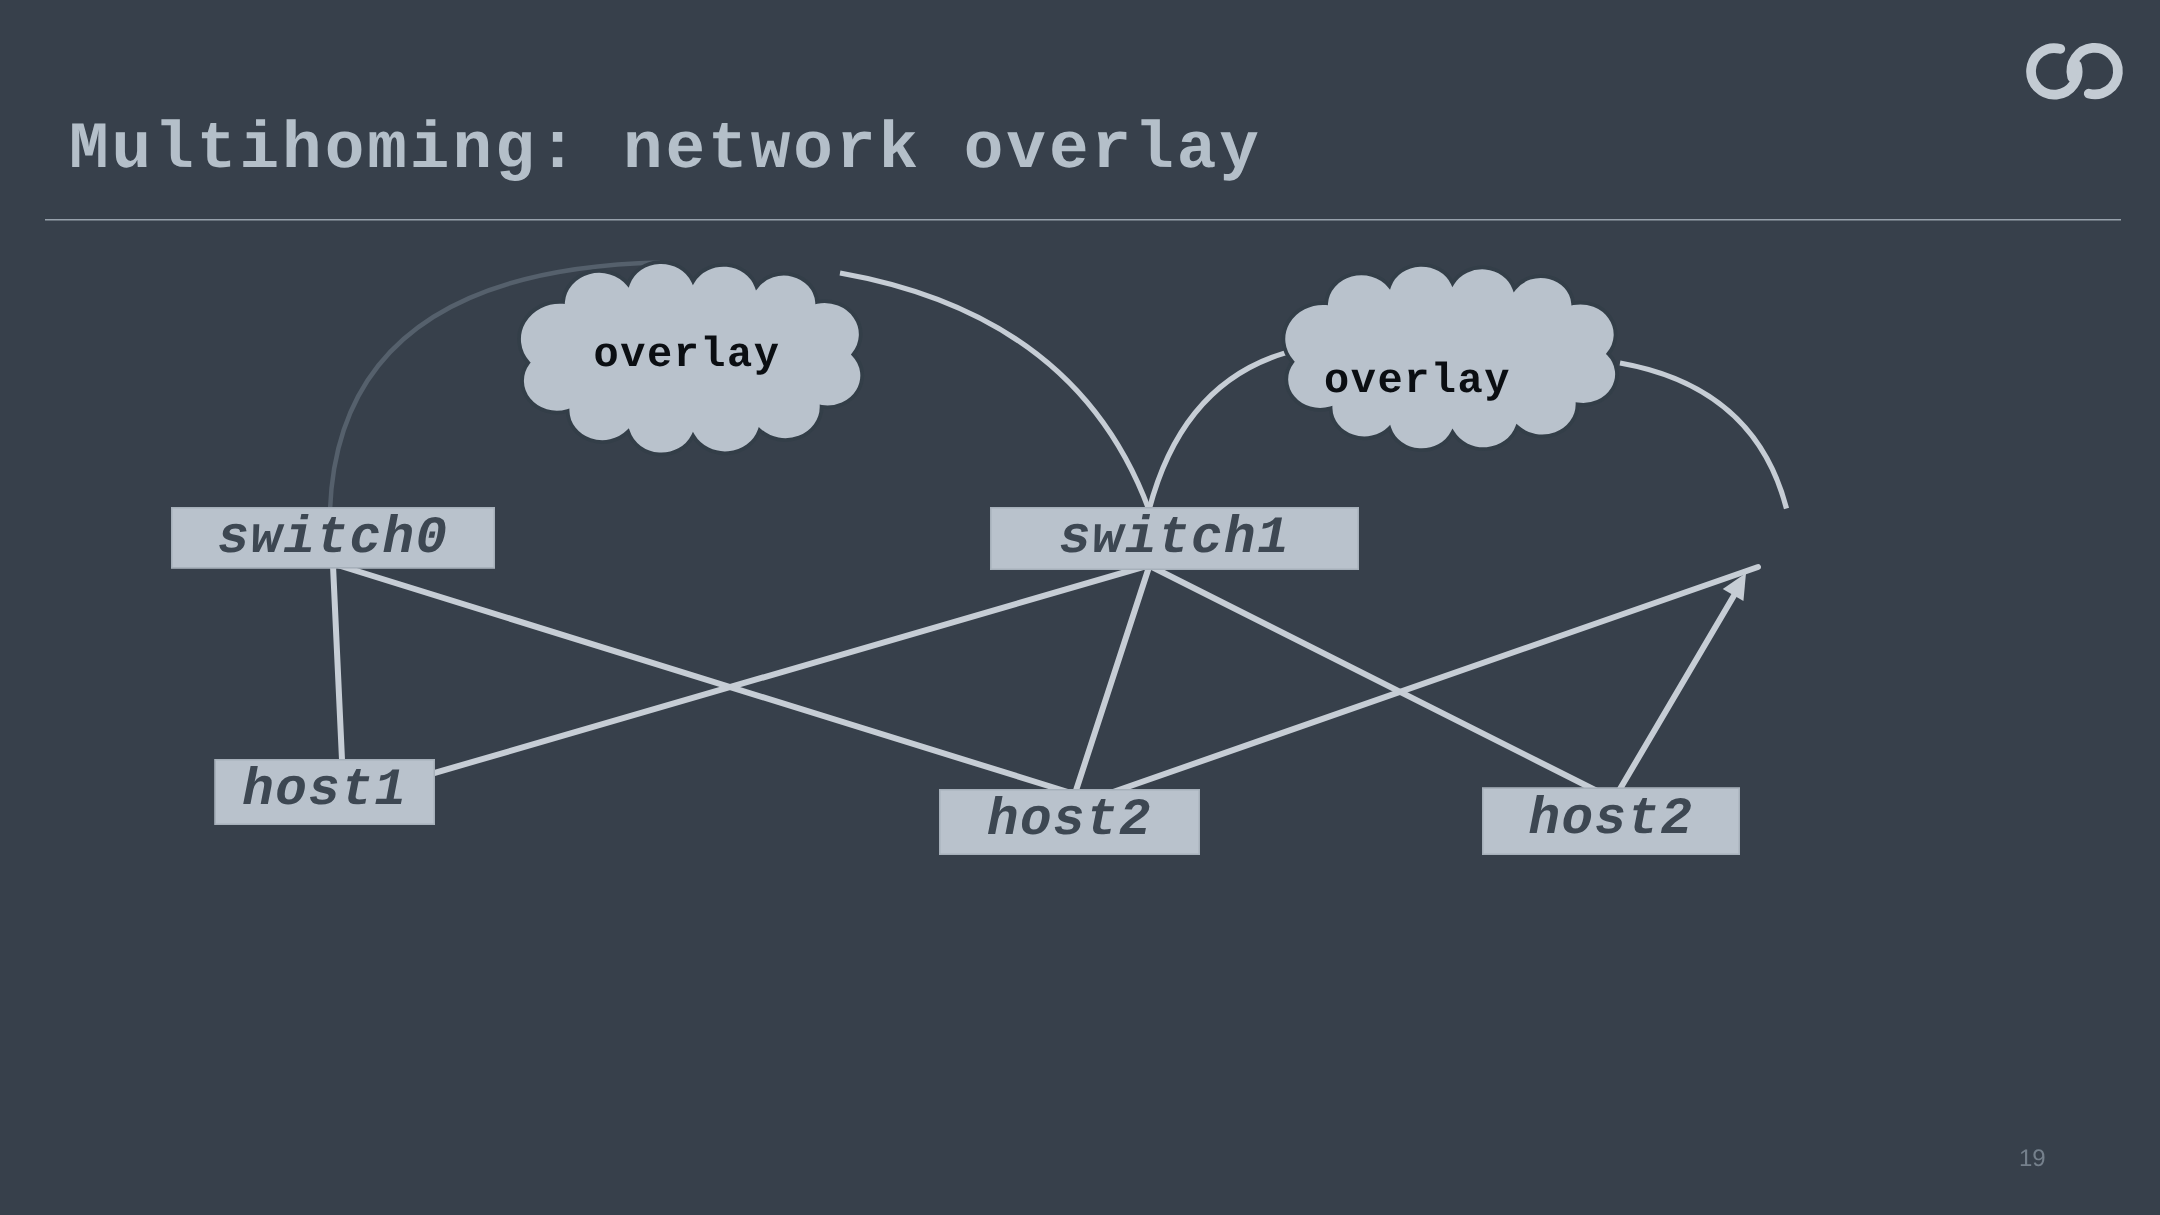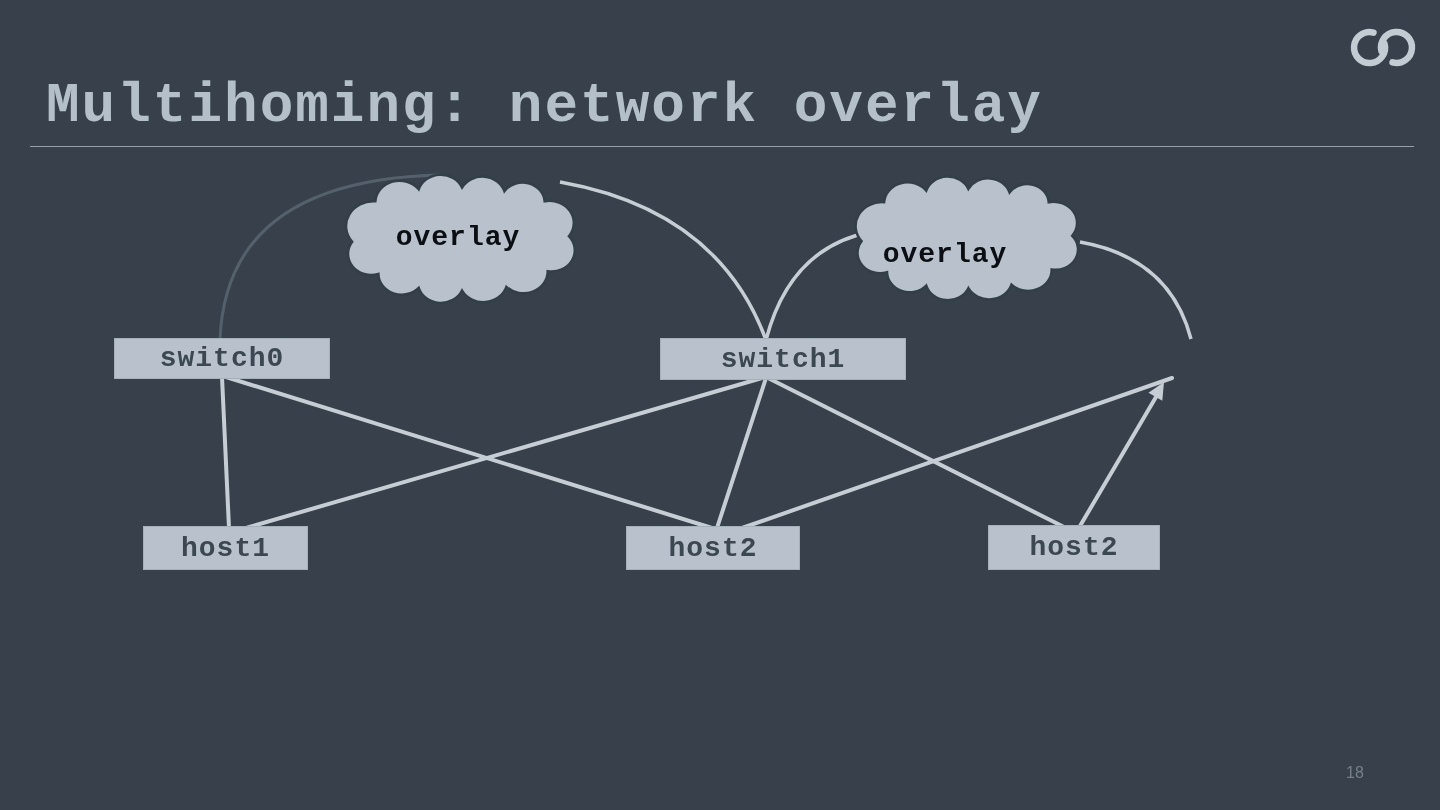--- a/index.html
+++ b/index.html
@@ -5,42 +5,43 @@
   html,body{margin:0;padding:0;background:#22282f;}
   .slide{
     position:relative;
     width:1440px;height:810px;
     background:#37404B;
     overflow:hidden;
     font-family:"Liberation Mono","DejaVu Sans Mono",monospace;
   }
   .title{
     position:absolute;left:46px;top:78px;
-    font-size:56px;font-weight:bold;line-height:1;
+    font-size:44px;font-weight:bold;line-height:1;
     letter-spacing:2px;color:#B4BFC9;white-space:nowrap;
   }
   .rule{
     position:absolute;left:30px;top:146px;width:1384px;height:1px;
     background:#97A1AC;
   }
   .logo{position:absolute;right:22px;top:18px;width:82px;height:62px;}
   .diagram-svg{position:absolute;left:0;top:0;width:1440px;height:810px;}
   .node{
     position:absolute;
     background:#B9C2CC;
     border:1px solid #A6B0BA;
     box-sizing:border-box;
-    display:flex;align-items:center;justify-content:center;
-    font-size:28px;font-weight:bold;color:#3D4752;
+    display:flex;justify-content:center;
+    font-size:35px;font-weight:bold;color:#3D4752;
     letter-spacing:1px;
+    font-style:italic;
   }
   .sw0{left:114px;top:338px;width:216px;height:41px;}
   .sw1{left:660px;top:338px;width:246px;height:42px;}
   .sw2{left:1082px;top:338px;width:216px;height:41px;}
-  .h1{left:143px;top:526px;width:165px;height:44px;}
+  .h1{left:143px;top:506px;width:147px;height:44px;}
   .h2m{left:626px;top:526px;width:174px;height:44px;}
   .h2r{left:988px;top:525px;width:172px;height:45px;}
   .cloud-label{
     position:absolute;width:180px;text-align:center;
     font-size:28px;font-weight:bold;color:#0B0E12;letter-spacing:1px;
   }
   .cl1{left:368px;top:222px;}
   .cl2{left:855px;top:239px;}
   .page-number{
     position:absolute;left:1346px;top:764px;
@@ -105,15 +106,15 @@
   <div class="node h1">
     <span>host1</span>
   </div>
   <div class="node h2m">
     <span>host2</span>
   </div>
   <div class="node h2r">
     <span>host2</span>
   </div>
 
-  <div class="page-number">18</div>
+  <div class="page-number">19</div>
 
 </div>
 
 </body></html>

